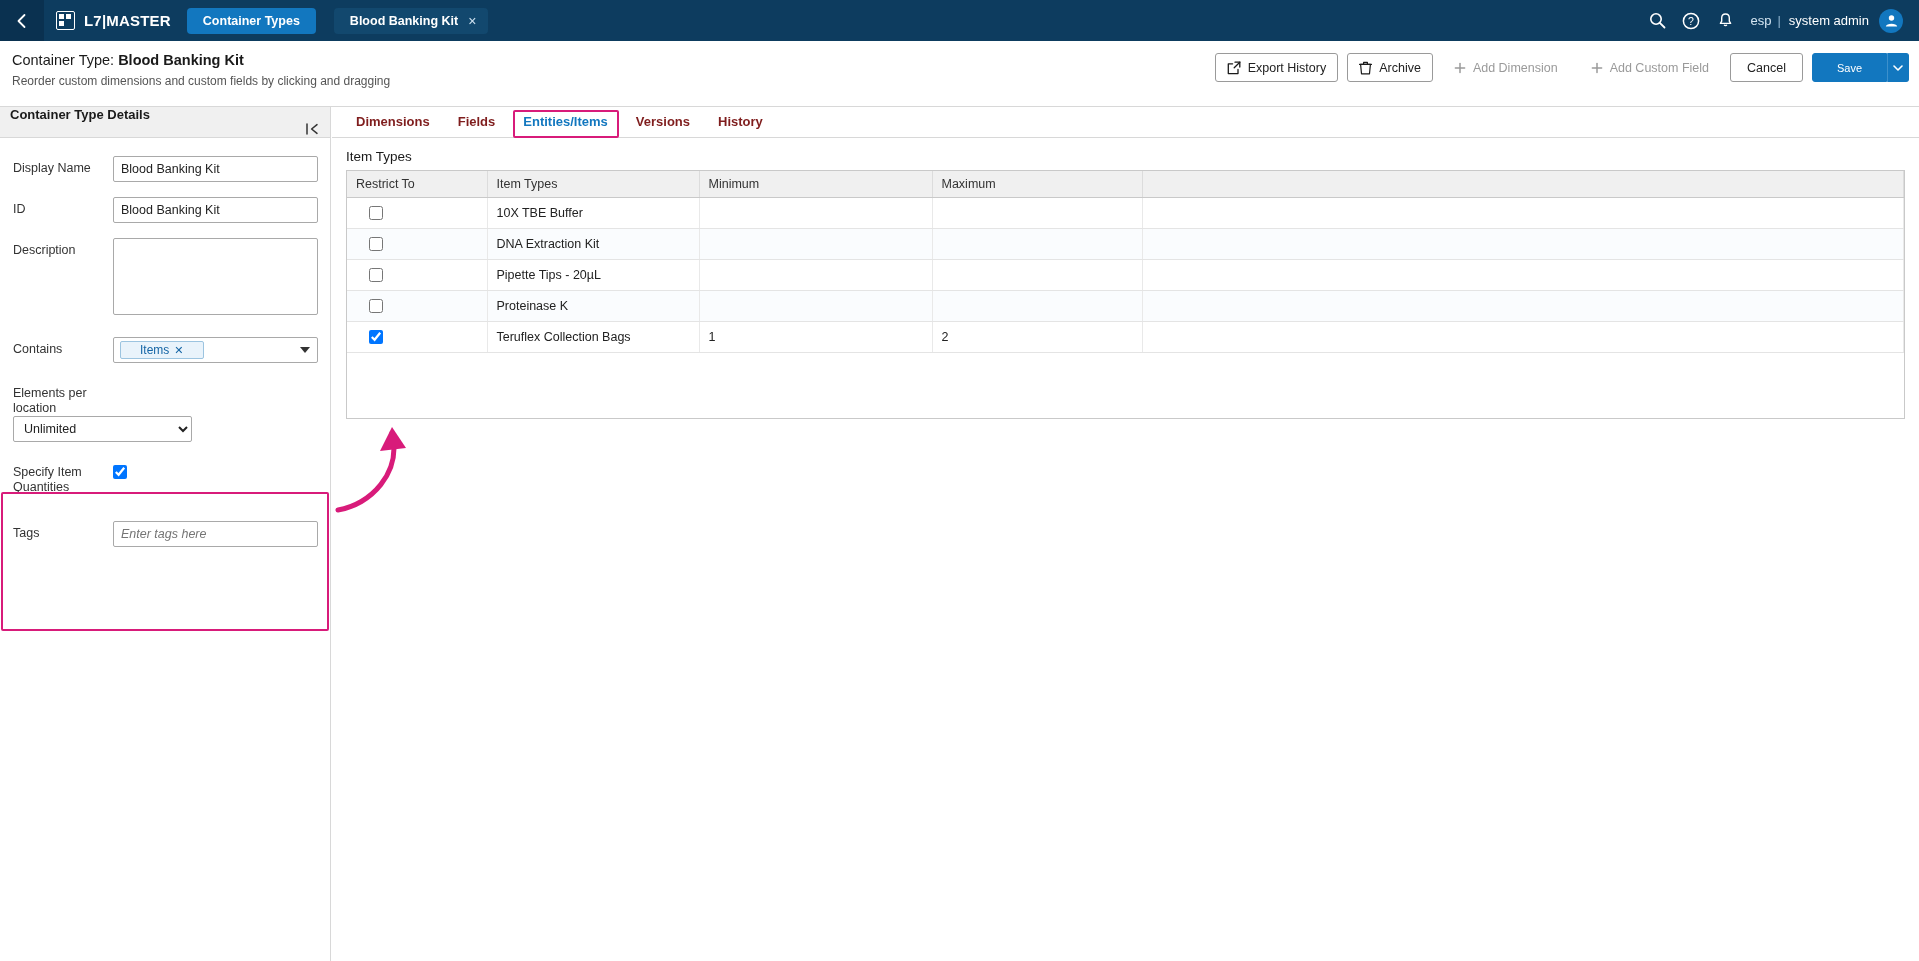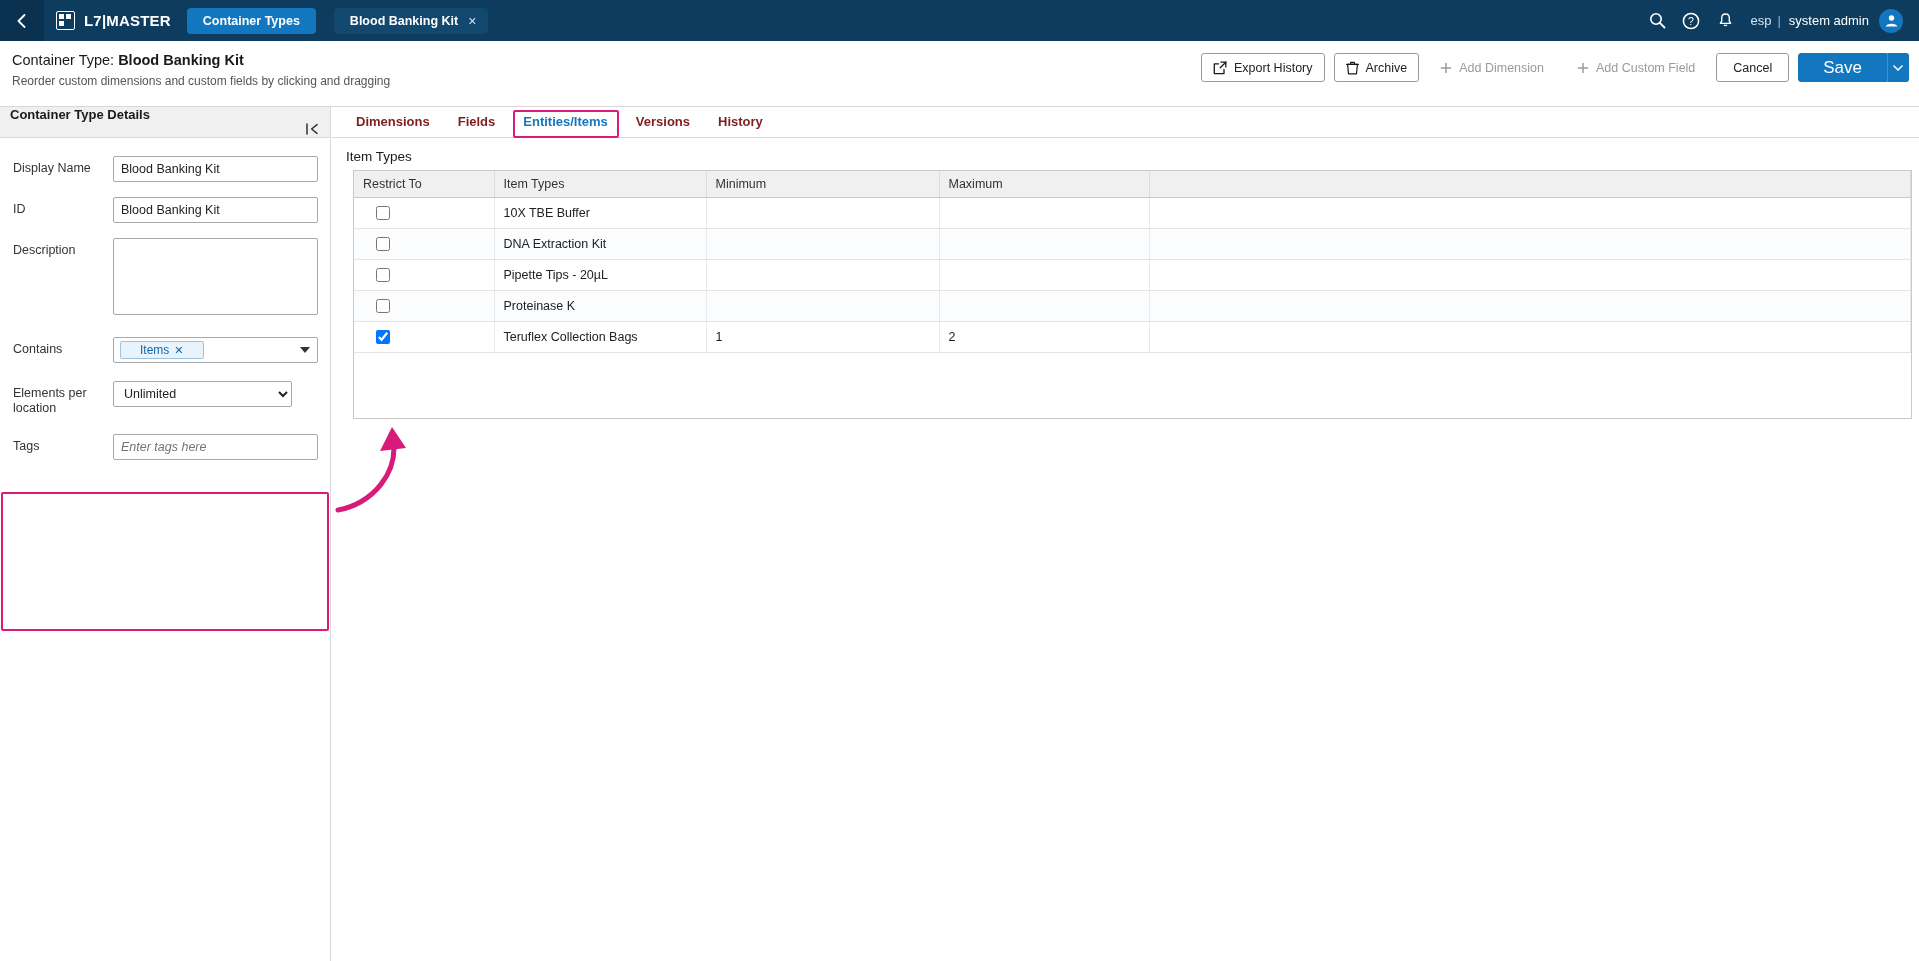--- a/index.html
+++ b/index.html
@@ -94,21 +94,21 @@
   .btn {
     height: 29px; border: 1px solid #b4b4b4; background: #ffffff; border-radius: 3px;
     font-size: 12.5px; color: #222222; padding: 0 11px; display: flex; align-items: center;
     gap: 7px; cursor: pointer; white-space: nowrap; font-family: "Liberation Sans", sans-serif;
   }
   .btn.plain { border: 1px solid #9a9a9a; }
   .btn.ghost { border: 1px solid transparent; color: #9a9a9a; background: transparent; cursor: default; }
   .btn.cancel { padding: 0 16px; }
   .btn-save {
     height: 29px; background: #1277bf; color: #ffffff; border: 1px solid #1277bf;
-    border-radius: 3px 0 0 3px; font-size: 17px; padding: 0 24px;
+    border-radius: 3px 0 0 3px; font-size: 11px; padding: 0 24px;
     display: flex; align-items: center; cursor: pointer; font-weight: normal;
   }
   .btn-save-caret {
     height: 29px; width: 22px; background: #1277bf; border: 1px solid #1277bf;
     border-left: 1px solid #3c90cc; border-radius: 0 3px 3px 0;
     display: flex; align-items: center; justify-content: center; cursor: pointer;
   }
   .savegrp { display: flex; }
 
   
@@ -175,21 +175,21 @@
   }
   .tab {
     font-size: 13px; font-weight: bold; color: #7f1d1d; padding: 0 14px;
     line-height: 30px; cursor: pointer; white-space: nowrap;
   }
   .tab.active { color: #1277bf; }
   .item-types-label {
     position: absolute; left: 14px; top: 42px; font-size: 13.5px; color: #1a1a1a;
   }
   .tablewrap {
-    position: absolute; left: 21px; top: 63px; width: 1559px; height: 249px;
+    position: absolute; left: 14px; top: 63px; width: 1559px; height: 249px;
     border: 1px solid #c9c9c9; background: #ffffff;
   }
   table.it { width: 100%; border-collapse: collapse; table-layout: fixed; }
   table.it th {
     background: #f0f0f0; border-bottom: 1px solid #c9c9c9; border-right: 1px solid #dcdcdc;
     font-size: 12.5px; font-weight: normal; color: #333333; text-align: left;
     padding: 6px 9px; height: 26px;
   }
   table.it td {
     border-bottom: 1px solid #e4e4e4; border-right: 1px solid #e9e9e9;
@@ -355,27 +355,31 @@
         <div class="field-label">Contains</div>
         <div class="tagbox">
           <span class="tag-chip">
             <span>Items</span>
             <span class="x">✕</span>
           </span>
           <span class="tagbox-caret"></span>
         </div>
       </div>
 
-      <div class="field-row" style="margin-bottom:18px;">
+      <div class="field-row" style="margin-bottom:18px;flex-direction:column;">
         <div class="field-label">Elements per location</div>
         <select class="field-select">
           <option>Unlimited</option>
         </select>
       </div>
 
+      <div class="field-row" style="margin-bottom:26px;">
+        <div class="field-label">Specify Item Quantities</div>
+        <input class="cb" type="checkbox" checked="" style="">
+      </div>
 
       <div class="field-row">
         <div class="field-label">Tags</div>
         <input class="tags-input" type="text" placeholder="Enter tags here" style="">
       </div>
 
     </div>
   </div>
 
   <div class="main">

